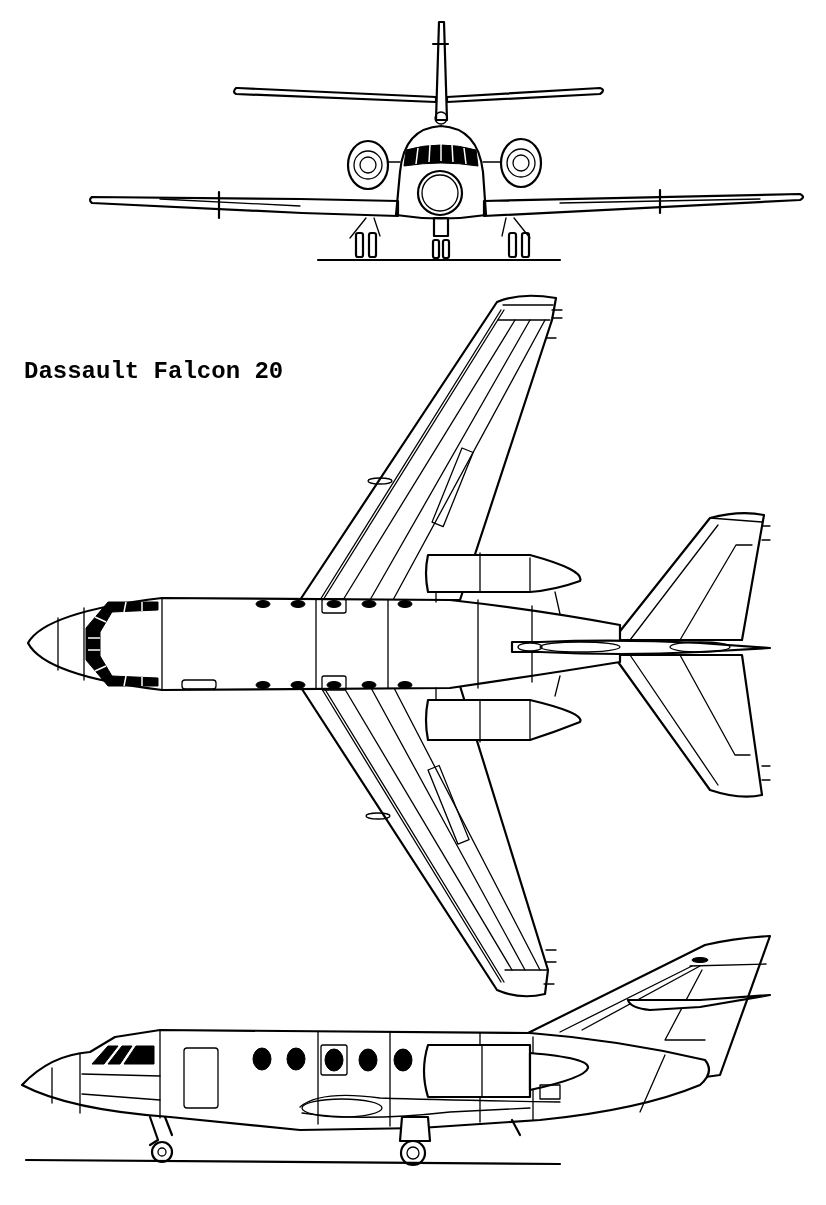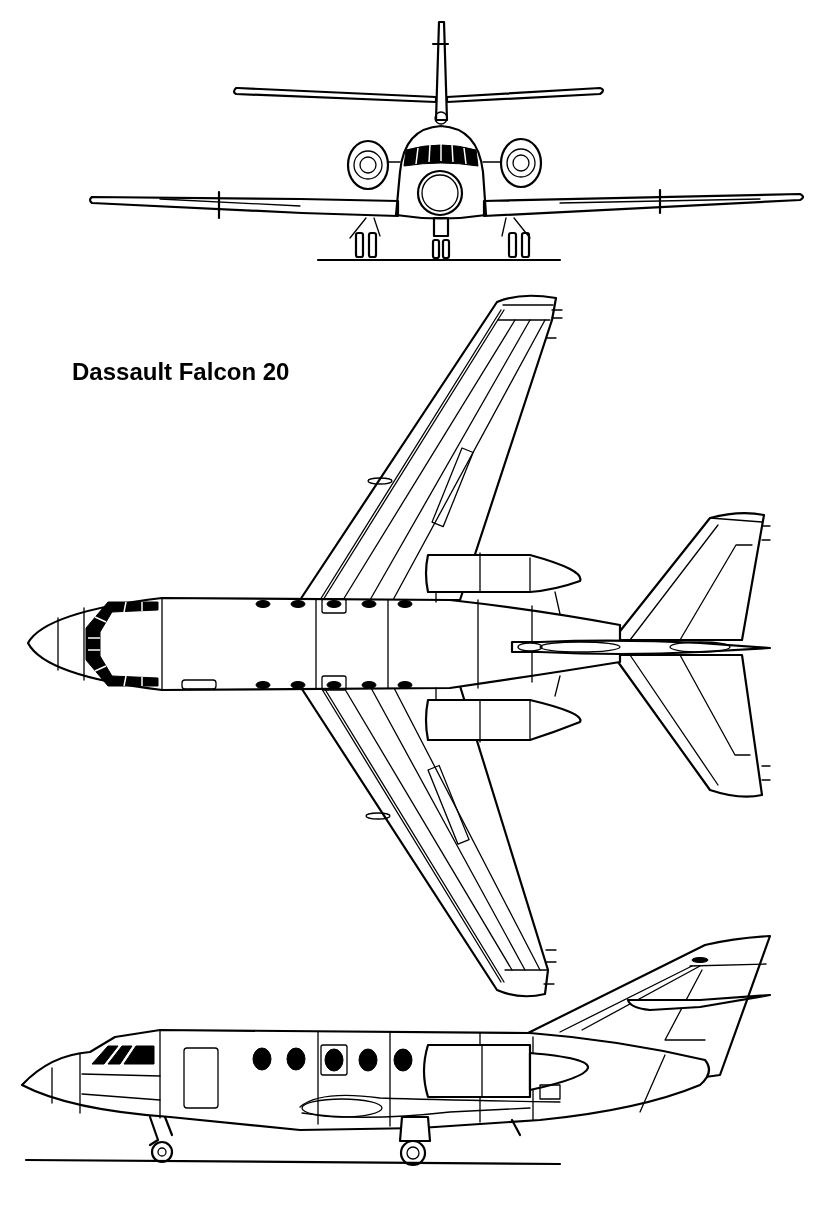--- a/index.html
+++ b/index.html
@@ -1,21 +1,21 @@
 <!DOCTYPE html>
 <html><head>
   <meta charset="utf-8">
   <style>
     html, body { margin:0; padding:0; background:#ffffff; }
     #canvas { position:relative; width:826px; height:1205px; overflow:hidden; background:#ffffff; }
     #drawing { position:absolute; left:0; top:0; }
     #title {
       position:absolute; left:24px; top:358px;
-      font-family:Liberation Sans, sans-serif; font-weight:bold;
-      font-size:24px; color:#000; letter-spacing:0px; white-space:nowrap;margin-left:48px;
+      font-family:Liberation Mono, monospace; font-weight:bold;
+      font-size:24px; color:#000; letter-spacing:0px; white-space:nowrap;
     }
     svg .l { fill:none; stroke:#000; stroke-width:2.2; stroke-linejoin:round; stroke-linecap:round; }
     svg .t { fill:none; stroke:#000; stroke-width:1.3; stroke-linejoin:round; stroke-linecap:round; }
     svg .w { fill:#fff; stroke:#000; stroke-width:2.2; stroke-linejoin:round; }
     svg .f { fill:#000; stroke:#000; stroke-width:1; }
   </style>
 </head>
 <body>
 
 <div id="canvas">

